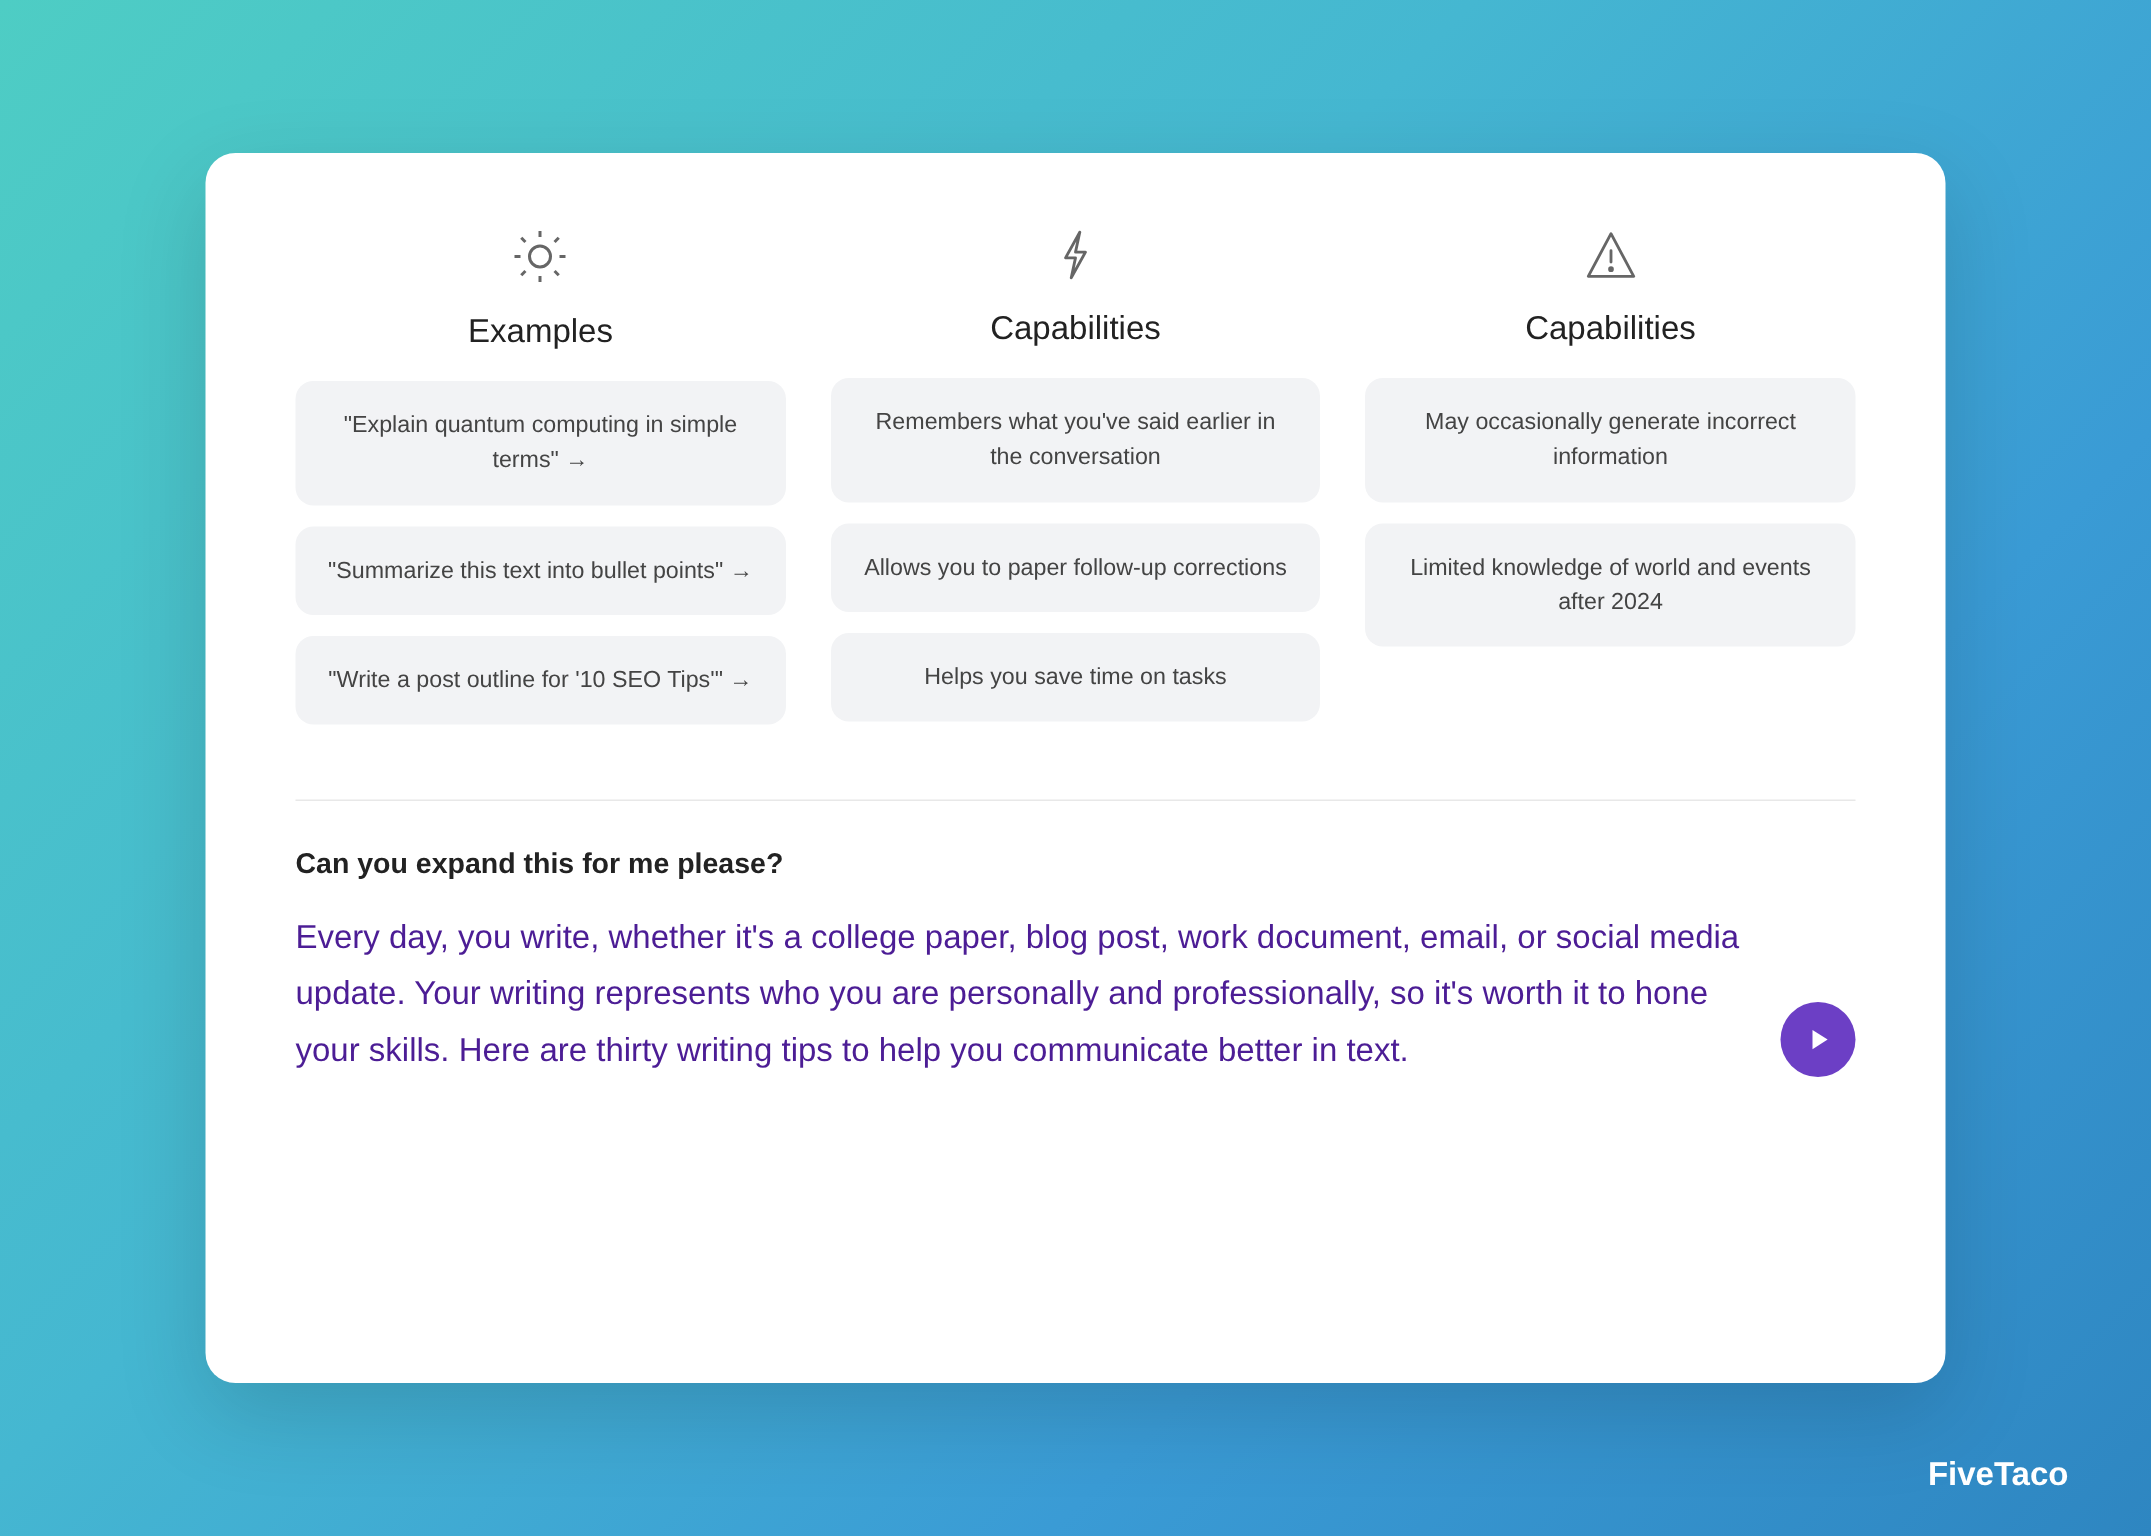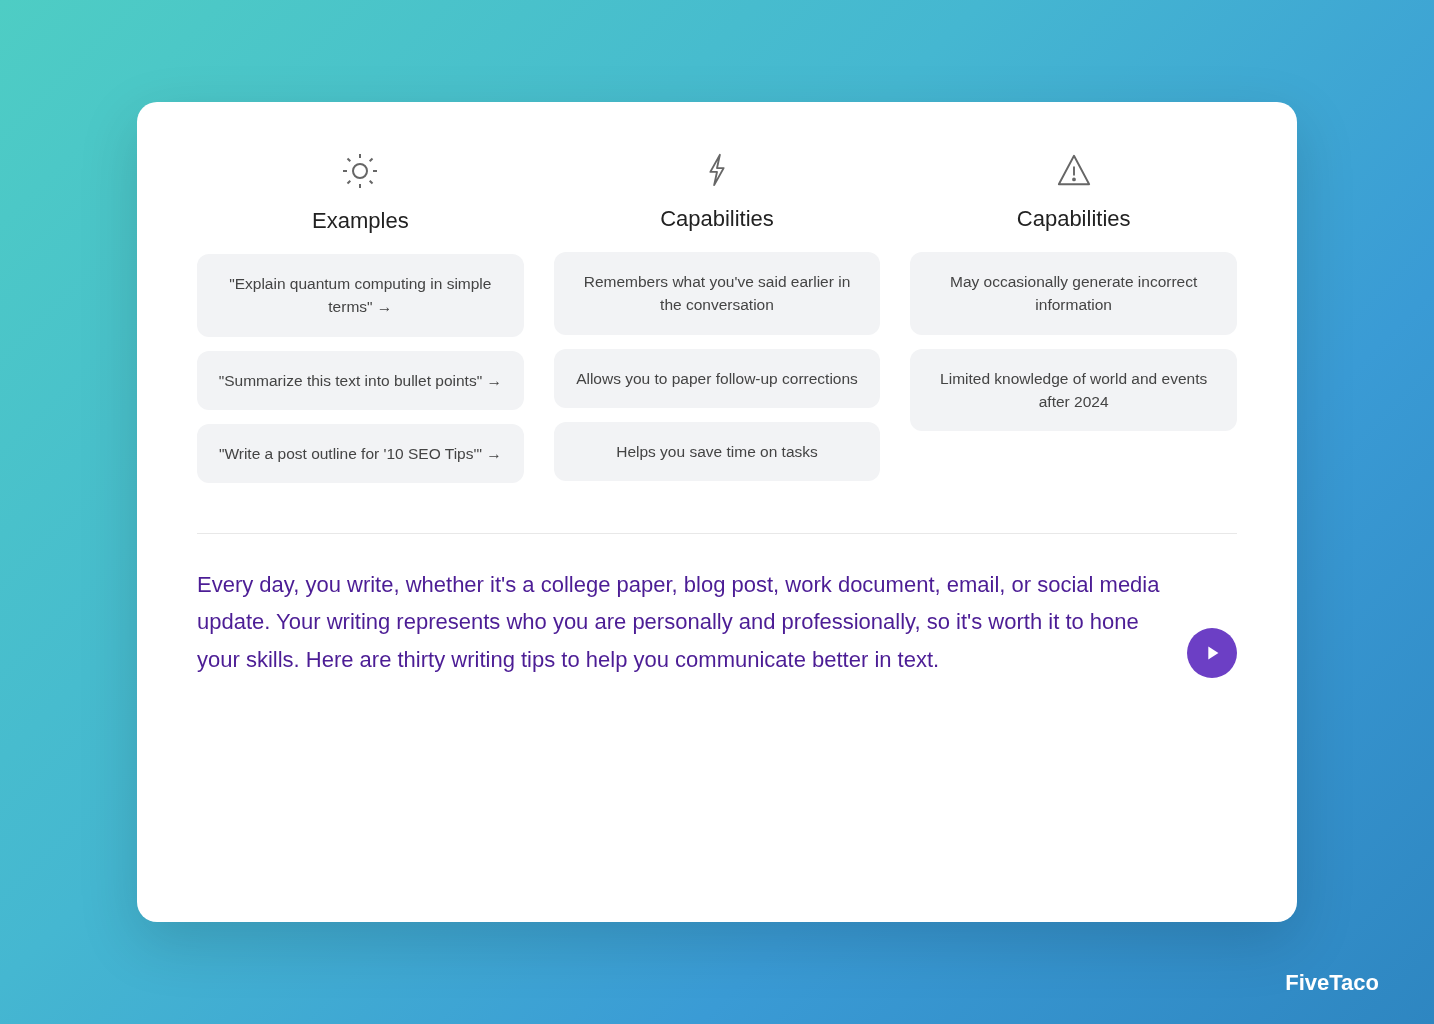--- a/index.html
+++ b/index.html
@@ -185,20 +185,23 @@
       <div class="column-items">
         <div class="item-card">May occasionally generate incorrect information</div>
         <div class="item-card">Limited knowledge of world and events after 2024</div>
       </div>
     </div>
 
   </div>
 
   <hr class="divider">
 
+  <div class="question-section">
+    <div class="question-text">Can you expand this for me please?</div>
+  </div>
 
   <div class="answer-section">
     <p class="answer-text">Every day, you write, whether it's a college paper, blog post, work document, email, or social media update. Your writing represents who you are personally and professionally, so it's worth it to hone your skills. Here are thirty writing tips to help you communicate better in text.</p>
     <button class="send-button">
       <svg viewBox="0 0 24 24">
         <path d="M8 5v14l11-7z"></path>
       </svg>
     </button>
   </div>
 </div>

